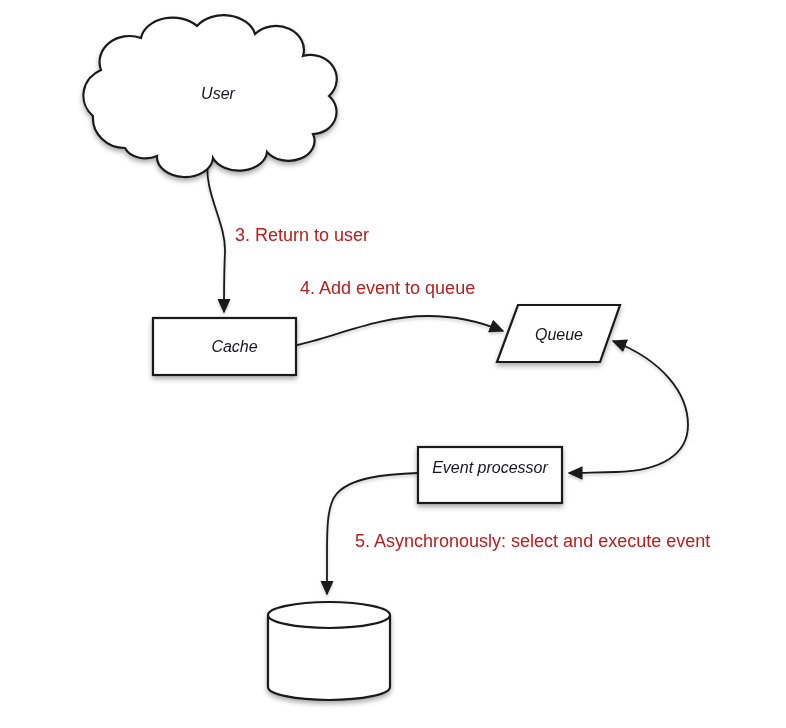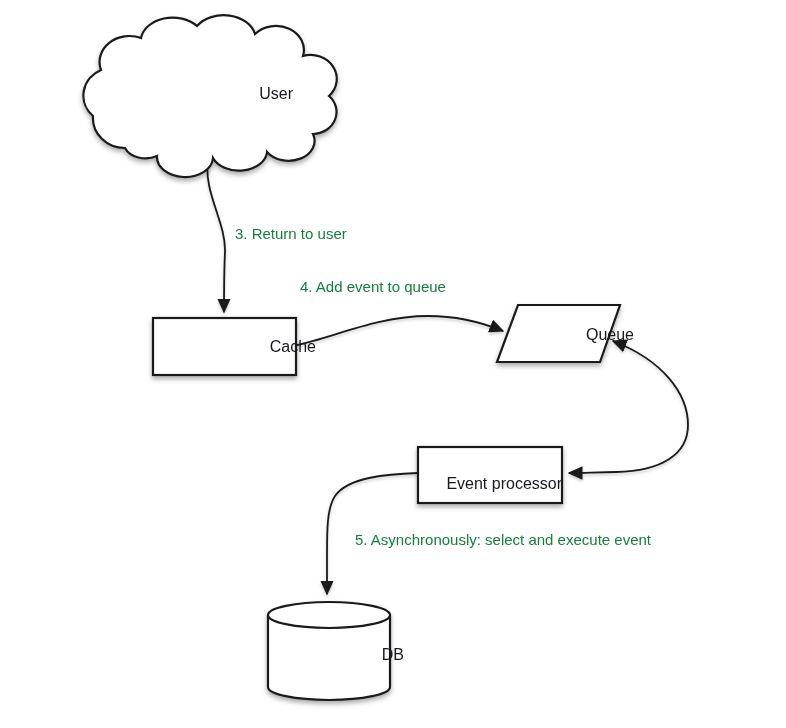--- a/index.html
+++ b/index.html
@@ -31,30 +31,31 @@
     stroke: #1a1a1a;
     stroke-width: 2.2;
   }
   .edge {
     fill: none;
     stroke: #1a1a1a;
     stroke-width: 1.8;
   }
   .node-label {
     position: absolute;
-    text-align: right;
+    text-align: center;
     font-size: 16px;
     color: #17171e;
     white-space: nowrap;
     line-height: 1.1;
+    font-style: italic;
   }
   .edge-label {
     position: absolute;
-    font-size: 15px;
-    color: #15803d;
+    font-size: 18px;
+    color: #b91c1c;
     white-space: nowrap;
     line-height: 1.1;
   }
 </style>
 </head>
 <body>
 
 <div class="canvas">
   <svg width="786" height="728" viewBox="0 0 786 728">
     <defs>
@@ -92,19 +93,18 @@
       <polygon class="shape" points="518,305 620,305 600,362 497,362"></polygon>
       <rect class="shape" x="418" y="447" width="144" height="56"></rect>
       <path class="shape" d="M268,615 v72 a61,13 0 0 0 122,0 v-72"></path>
       <ellipse class="shape" cx="329" cy="615" rx="61" ry="13"></ellipse>
     </g>
   </svg>
 
   <div class="node-label" style="left:143px; top:85px; width:150px;">User</div>
   <div class="node-label" style="left:153px; top:338px; width:163px;">Cache</div>
   <div class="node-label" style="left:484px; top:326px; width:150px;">Queue</div>
-  <div class="node-label" style="left:418px; top:475px; width:144px;">Event processor</div>
-  <div class="node-label" style="left:254px; top:646px; width:150px;">DB</div>
+  <div class="node-label" style="left:418px; top:459px; width:144px;">Event processor</div>
 
   <div class="edge-label" style="left:235px; top:226px;">3. Return to user</div>
   <div class="edge-label" style="left:300px; top:279px;">4. Add event to queue</div>
   <div class="edge-label" style="left:355px; top:532px;">5. Asynchronously: select and execute event</div>
 </div>
 
 </body></html>

